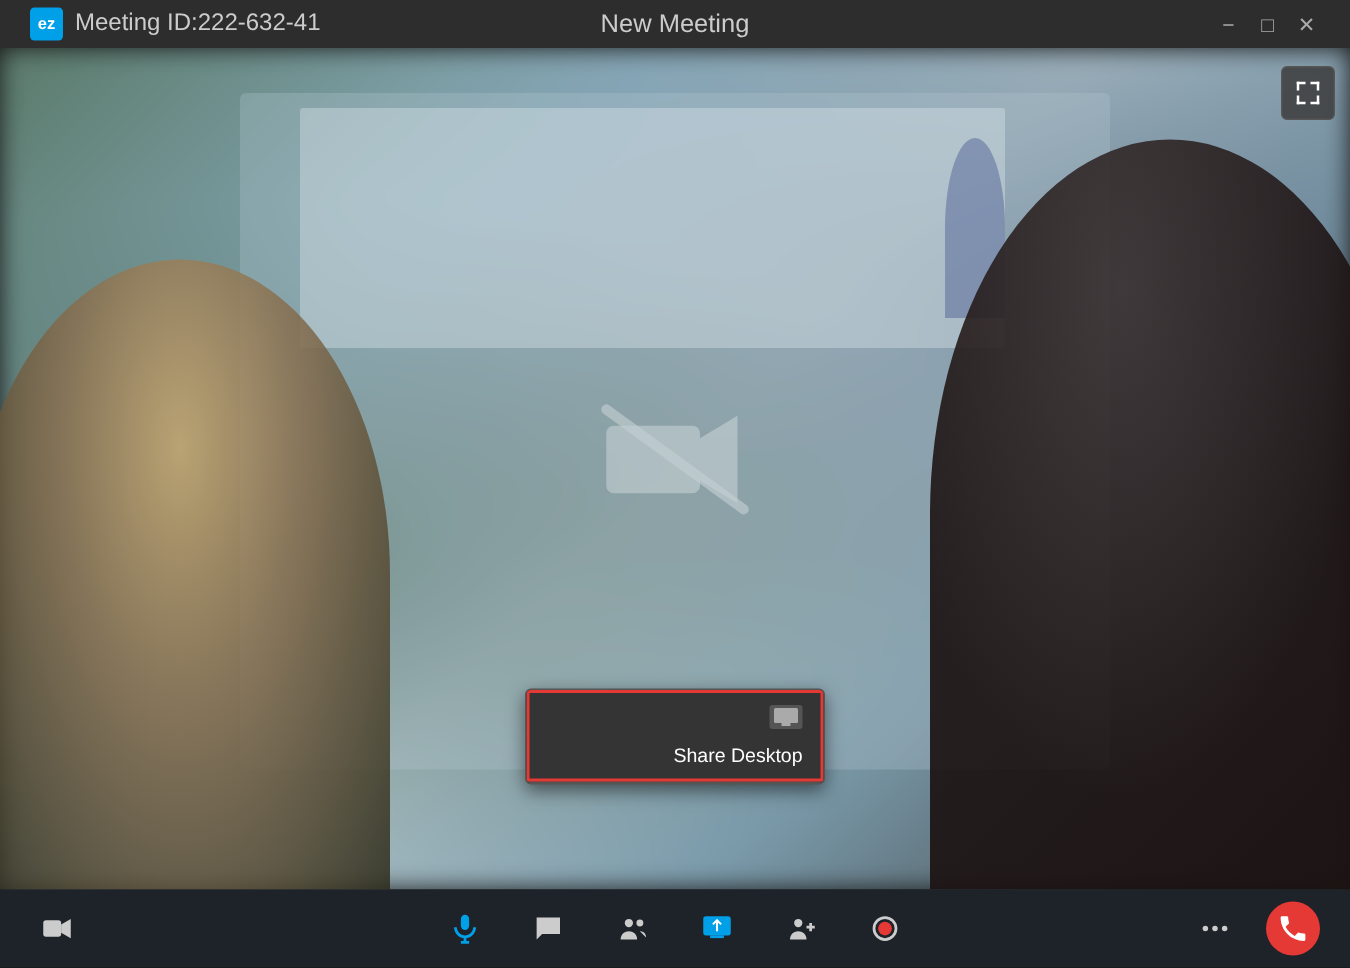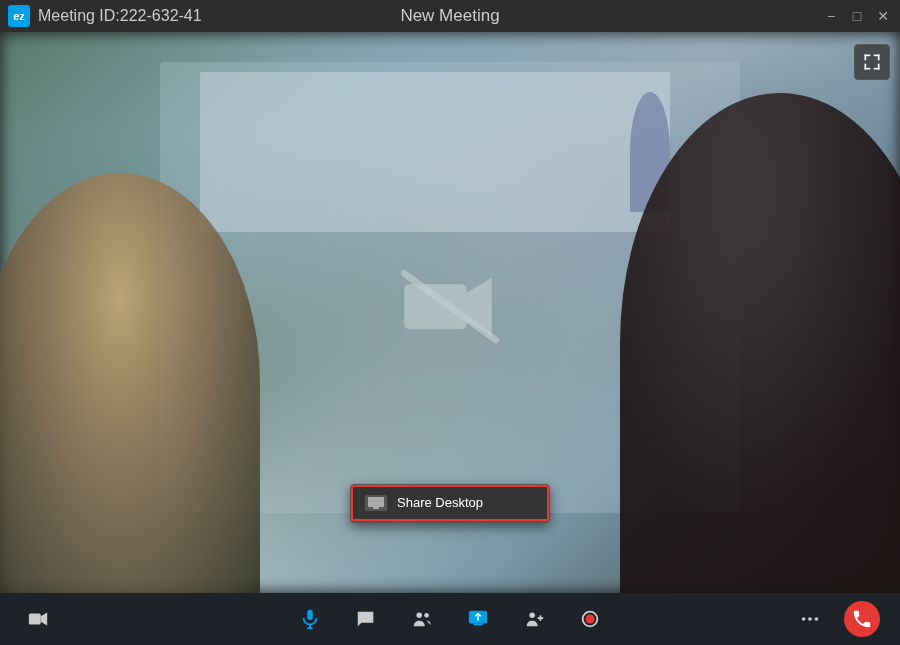--- a/index.html
+++ b/index.html
@@ -14,21 +14,21 @@
 
     
     #title-bar {
       position: absolute;
       top: 0; left: 0; right: 0;
       height: 32px;
       background: #2d2d2d;
       display: flex;
       align-items: center;
       justify-content: space-between;
-      padding: 0 8px;
+      padding: 0 20px;
       z-index: 100;
     }
     #title-bar-left {
       display: flex;
       align-items: center;
       gap: 8px;
     }
     #app-logo {
       width: 22px;
       height: 22px;
@@ -185,26 +185,27 @@
       background: #3a3a3a;
       border: 1px solid #555;
       border-radius: 4px;
       overflow: hidden;
       z-index: 200;
       width: 200px;
       box-shadow: 0 4px 12px rgba(0,0,0,0.5);
     }
     .share-menu-item {
       display: flex;
-      align-items: flex-start;
+      align-items: flex-end;
       gap: 10px;
       padding: 10px 14px;
       cursor: pointer;
       color: #fff;
       font-size: 13px;
+      flex-direction: column;
     }
     .share-menu-item.selected {
       outline: 2px solid #e53935;
       outline-offset: -2px;
       background: rgba(0,0,0,0.1);
     }
     .share-menu-icon {
       width: 22px;
       height: 16px;
       background: #555;

